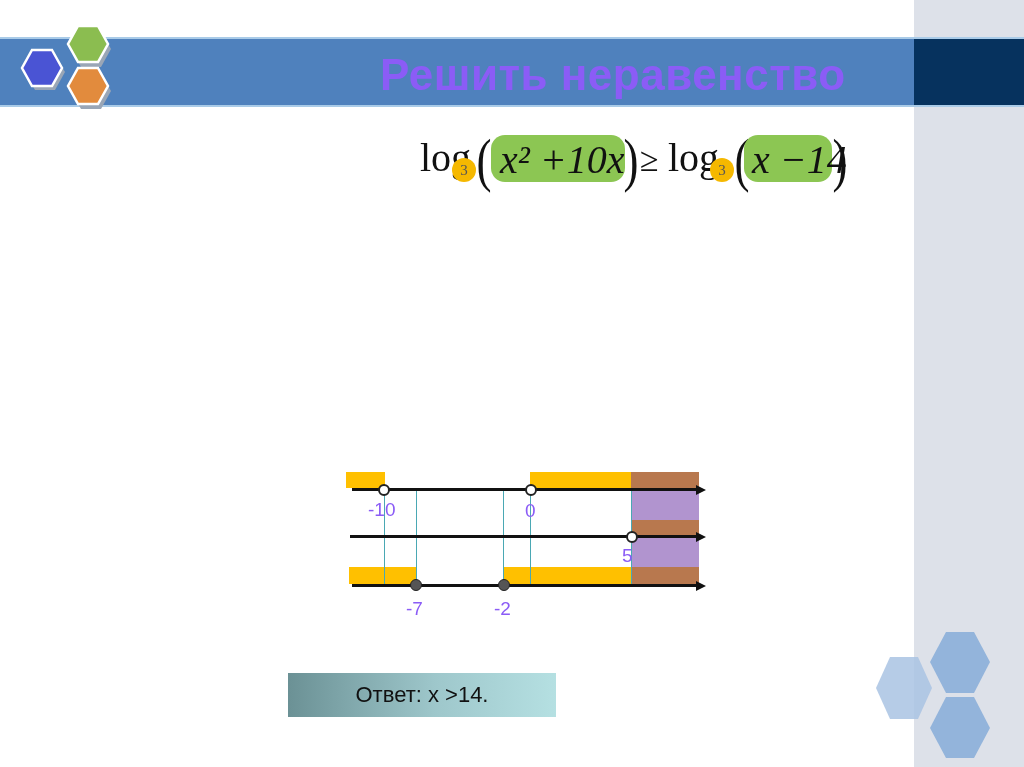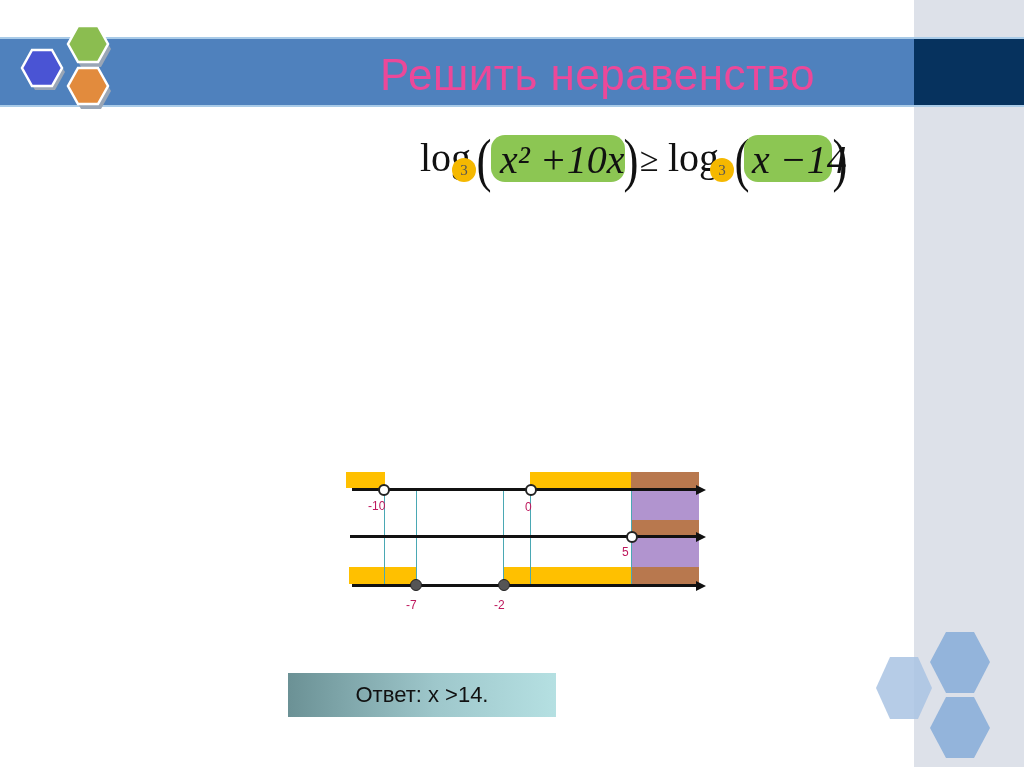--- a/index.html
+++ b/index.html
@@ -1,36 +1,36 @@
 <!DOCTYPE html>
 <html><head>
 <meta charset="utf-8">
 <style>
   html,body{margin:0;padding:0;}
   body{width:1024px;height:767px;position:relative;background:#ffffff;overflow:hidden;font-family:"Liberation Sans",sans-serif;}
   .abs{position:absolute;}
   #right-panel{left:914px;top:0;width:110px;height:767px;background:#dde1e9;}
   #title-band{left:0;top:37px;width:914px;height:70px;background:#4f81bd;border-top:2px solid #a9cbe8;border-bottom:2px solid #a9cbe8;box-sizing:border-box;}
   #title-band-dark{left:914px;top:37px;width:110px;height:70px;background:#06325e;border-top:2px solid #a9cbe8;border-bottom:2px solid #a9cbe8;box-sizing:border-box;}
-  #title{left:380px;top:50px;font-size:44px;font-weight:normal;color:#ec4899;font-family:"Liberation Sans",sans-serif;white-space:nowrap;letter-spacing:0.5px;}
+  #title{left:380px;top:50px;font-size:44px;font-weight:bold;color:#8b5cf6;font-family:"Liberation Sans",sans-serif;white-space:nowrap;letter-spacing:0.5px;}
   .math{font-family:"Liberation Serif",serif;color:#111;white-space:nowrap;}
   .mtxt{font-size:40px;line-height:40px;}
   .greenbox{background:#8cc653;border-radius:14px;}
   .basecircle{width:24px;height:24px;border-radius:50%;background:#f5b800;}
   .basecircle span{display:block;text-align:center;font-size:15px;line-height:24px;color:#555;font-family:"Liberation Serif",serif;}
   .paren{font-size:60px;line-height:60px;font-family:"Liberation Serif",serif;transform:scaleX(0.75);}
   .yellow{background:#ffc000;}
   .purple{background:#b194cf;}
   .brown{background:#b8784e;}
   .nline{height:3px;background:#111;}
   .vline{width:1px;background:#4aa8b4;}
   .arrow{width:0;height:0;border-top:5px solid transparent;border-bottom:5px solid transparent;border-left:10px solid #111;}
   .open-pt{width:8px;height:8px;border-radius:50%;background:#fff;border:2px solid #222;}
   .closed-pt{width:10px;height:10px;border-radius:50%;background:#555;border:1px solid #222;}
-  .tick-label{font-size:12px;color:#be185d;font-family:"Liberation Sans",sans-serif;}
+  .tick-label{font-size:19px;color:#8b5cf6;font-family:"Liberation Sans",sans-serif;}
   #answer-box{left:288px;top:673px;width:268px;height:44px;background:linear-gradient(90deg,#6b9195 0%,#9ec7cb 55%,#b5e0e2 100%);display:flex;align-items:center;justify-content:center;}
   #answer-text{font-size:22px;color:#111;font-family:"Liberation Sans",sans-serif;}
 </style>
 </head>
 <body>
 
 <div class="abs" id="right-panel"></div>
 <div class="abs" id="title-band"></div>
 <div class="abs" id="title-band-dark"></div>
 

